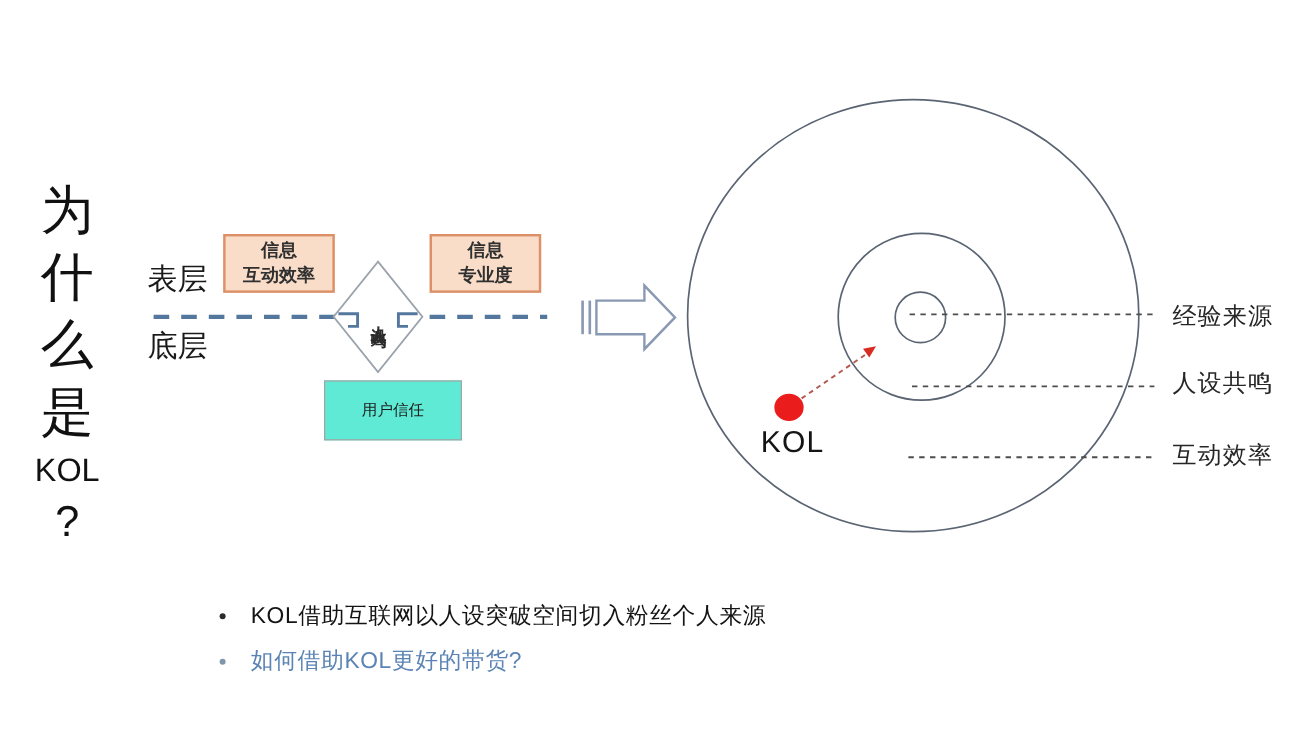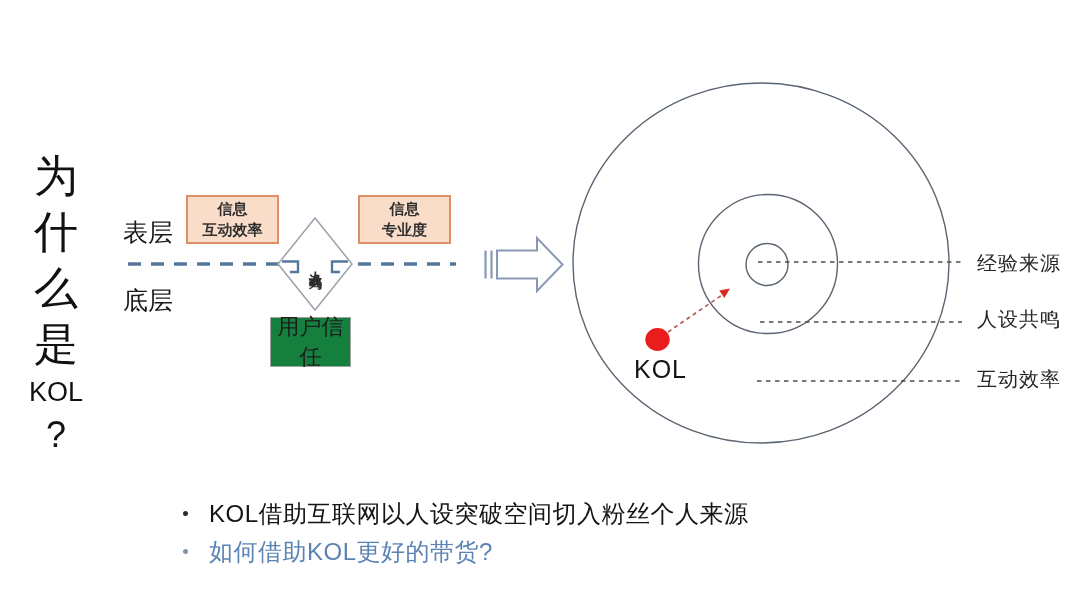--- a/index.html
+++ b/index.html
@@ -11,40 +11,40 @@
 
   
   .vtitle { left:26px; top:148px; width:60px; text-align:center; }
   .vchar  { font-size:44px; line-height:56px; font-weight:400; color:#111; }
   .vchar.latin { font-size:27px; line-height:40px; }
   .vchar.qmark { font-size:36px; line-height:46px; }
 
   
   .layer-label { font-size:25px; color:#1a1a1a; }
   .layer-surface { left:123px; top:216px; }
-  .layer-bottom  { left:123px; top:284px; }
+  .layer-bottom  { left:123px; top:272px; }
 
   
   .canvas { left:0; top:0; width:1080px; height:608px; }
 
   
   .box {
     display:flex; flex-direction:column; align-items:center; justify-content:center;
     box-sizing:border-box; text-align:center;
   }
   .box-peach {
     width:93px; height:49px; background:#f9ddc9; border:2px solid #dd9068;
     font-size:15px; font-weight:600; color:#303030; line-height:1.35;
   }
   .box1 { left:186px; top:195px; }
   .box2 { left:358px; top:195px; }
   .box-gray {
-    left:270px; top:317px; width:81px; height:50px;
-    background:#15803d; border:1.5px solid #a3a3a3;
-    font-size:22px; font-weight:500; color:#1d1d1d;
+    left:270px; top:317px; width:115px; height:50px;
+    background:#5eead4; border:1.5px solid #a3a3a3;
+    font-size:13px; font-weight:500; color:#1d1d1d;
   }
 
   
   .diamond-label {
     left:304px; top:228px; width:22px; height:74px;
     writing-mode:vertical-rl; text-orientation:upright;
     font-size:13px; font-weight:700; letter-spacing:2px; color:#2b2b2b;
     display:flex; align-items:center; justify-content:center;
   }
 
@@ -54,21 +54,21 @@
   .ring-1 { top:250px; }
   .ring-2 { top:306px; }
   .ring-3 { top:366px; }
 
   
   .bullets { left:183px; top:501px; }
   .bullet-row { display:flex; align-items:center; margin-bottom:13px; }
   .bullet-dot { width:5px; height:5px; border-radius:50%; margin-right:21px; flex:0 0 auto; }
   .dot-dark { background:#2a2a2a; }
   .dot-blue { background:#8096ad; }
-  .bullet-text { font-size:24px; line-height:25px; letter-spacing:0.5px; }
+  .bullet-text { font-size:19px; line-height:25px; letter-spacing:0.5px; }
   .bullet-1 { color:#141414; }
   .bullet-2 { color:#5b84b4; }
 </style>
 </head>
 <body>
 
 <div class="slide">
 
   <svg class="abs canvas" viewBox="0 0 1080 608" xmlns="http://www.w3.org/2000/svg">
 

